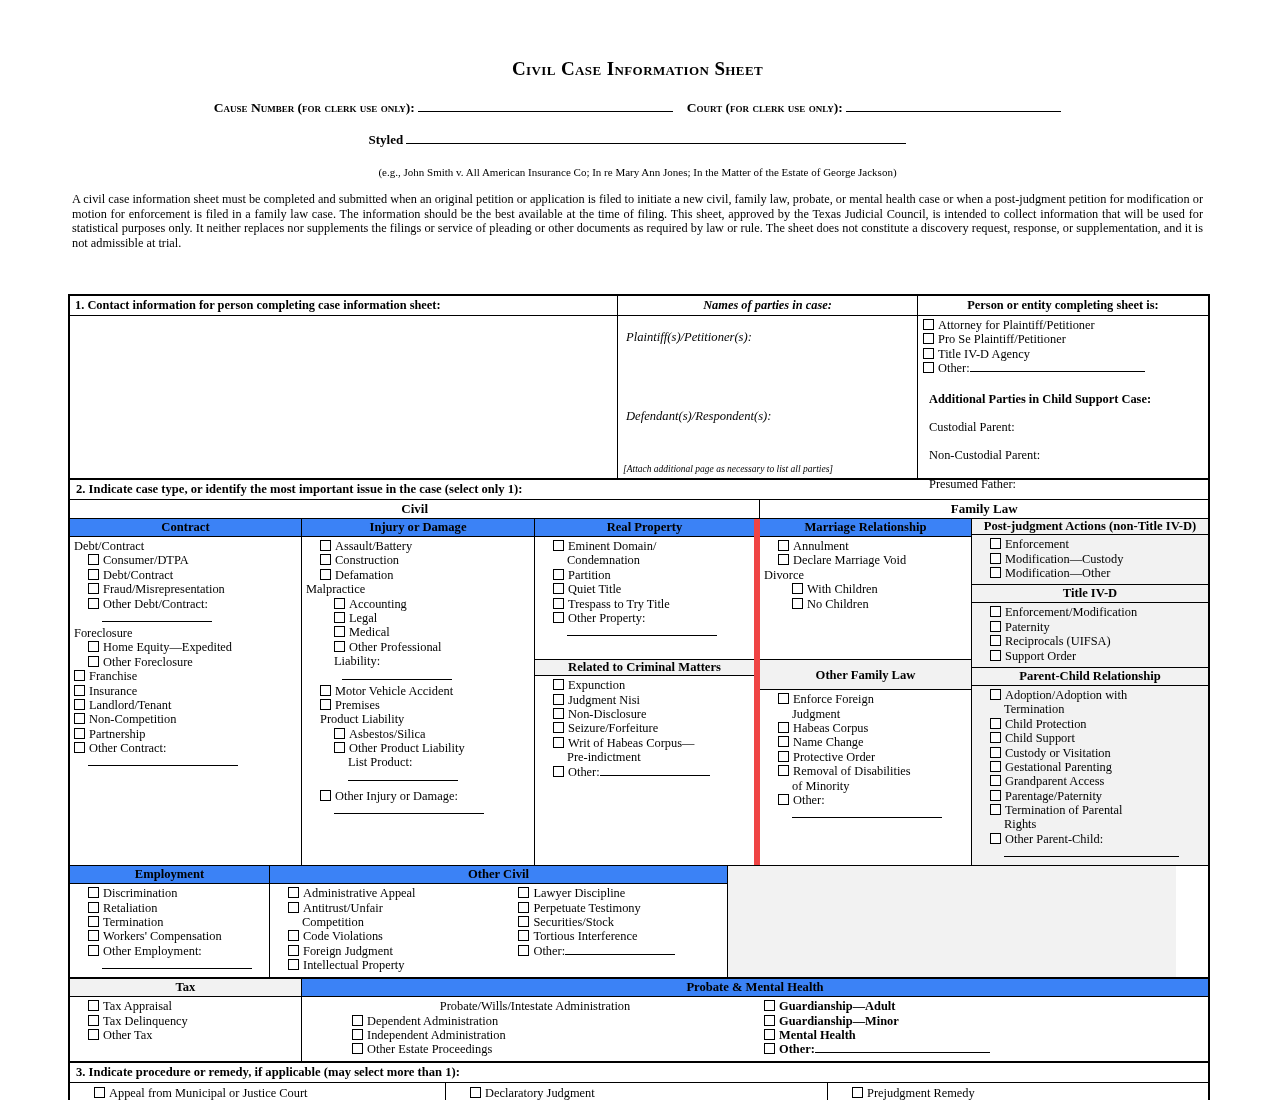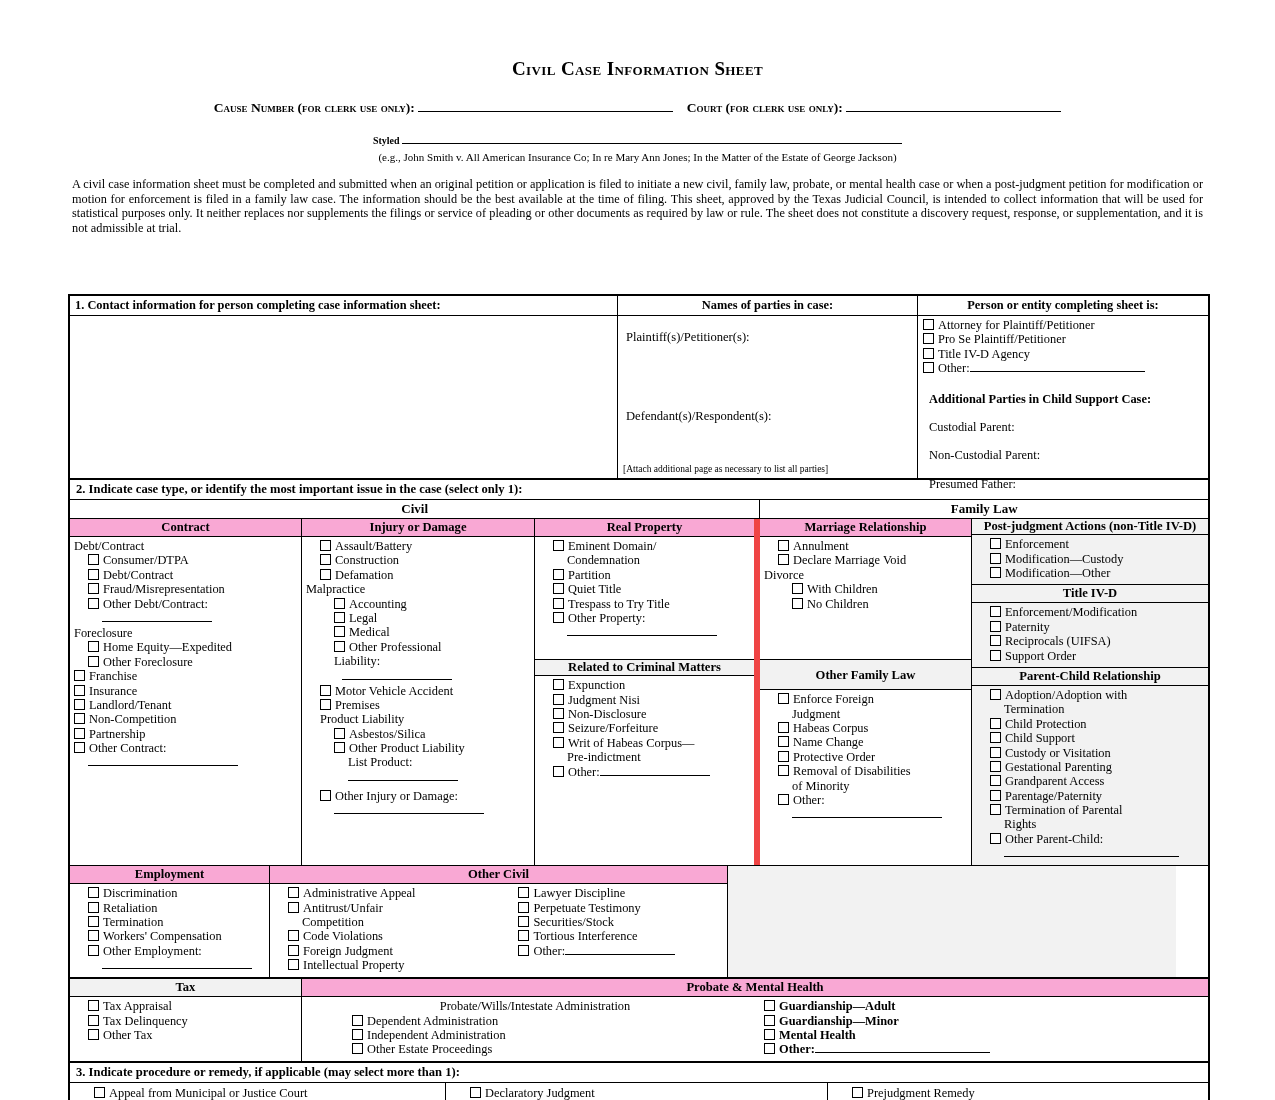--- a/index.html
+++ b/index.html
@@ -13,57 +13,57 @@
   .page{position:relative;width:1275px;height:1100px;padding:0;box-sizing:border-box;}
   .title{
     text-align:center;font-weight:bold;font-size:19px;letter-spacing:.4px;
     margin-top:58px;font-variant:small-caps;
   }
   .hdr-line{
     margin-top:18px;text-align:center;font-size:13.5px;font-weight:bold;
   }
   .hdr-line .lbl{font-variant:small-caps;}
   .uline{display:inline-block;border-bottom:1px solid #000;}
-  .styled-row{margin-top:14px;text-align:center;font-size:10px;font-weight:bold;}
+  .styled-row{margin-top:14px;text-align:center;font-size:13px;font-weight:bold;}
   .eg{
-    text-align:center;font-size:11px;font-weight:normal;margin-top:5px;
+    text-align:center;font-size:11px;font-weight:normal;margin-top:18px;
   }
   .intro{
     margin:14px 72px 0 72px;text-align:justify;font-size:12.3px;line-height:1.18;
   }
   .outer{
     position:absolute;left:68px;top:236px;width:1142px;
     border:2px solid #000;box-sizing:border-box;
   }
   .ctr{text-align:center;}
   .bold{font-weight:bold;}
   
   .contact{display:flex;}
   .contact > div{border-right:1px solid #000;box-sizing:border-box;}
   .contact > div:last-child{border-right:none;}
   .c1{width:548px;}
-  .c2{width:300px;}
+  .c2{width:300px;font-style:italic;}
   .c3{width:290px;}
   .hdrcell{border-bottom:1px solid #000;font-weight:bold;font-size:12.4px;padding:2px 5px;}
   .fieldline{padding:2px 8px;font-size:12.6px;}
   .twocol{display:flex;}
   .twocol .f1{width:276px;}
   .twocol .f2{width:272px;}
   
   .cb{
     display:inline-block;width:9px;height:9px;border:1px solid #000;
     margin-right:4px;vertical-align:-1px;background:#fff;
   }
   .item{font-size:12.4px;line-height:1.16;white-space:nowrap;}
   .indent1{padding-left:14px;}
   .indent2{padding-left:28px;}
   .plain{font-size:12.4px;line-height:1.16;}
   .colhead{
     text-align:center;font-weight:bold;font-size:12.6px;border-bottom:1px solid #000;
-    border-top:1px solid #000;padding:1px 0;background:#f9a8d4;
+    border-top:1px solid #000;padding:1px 0;background:#3b82f6;
   }
   .gray{background:#f2f2f2;}
   .ulsm{display:inline-block;border-bottom:1px solid #000;width:110px;height:10px;}
   .ulmd{display:inline-block;border-bottom:1px solid #000;width:150px;height:10px;}
   .ullg{display:inline-block;border-bottom:1px solid #000;width:175px;height:10px;}
   .sec2head{font-weight:bold;font-size:12.6px;padding:2px 6px;border-bottom:1px solid #000;}
   .civfam{display:flex;border-bottom:1px solid #000;}
   .civfam .civ{width:690px;text-align:center;font-weight:bold;border-right:1px solid #000;font-size:13px;padding:1px 0;}
   .civfam .fam{width:448px;text-align:center;font-weight:bold;font-size:13px;padding:1px 0;}
   .maincols{display:flex;}

